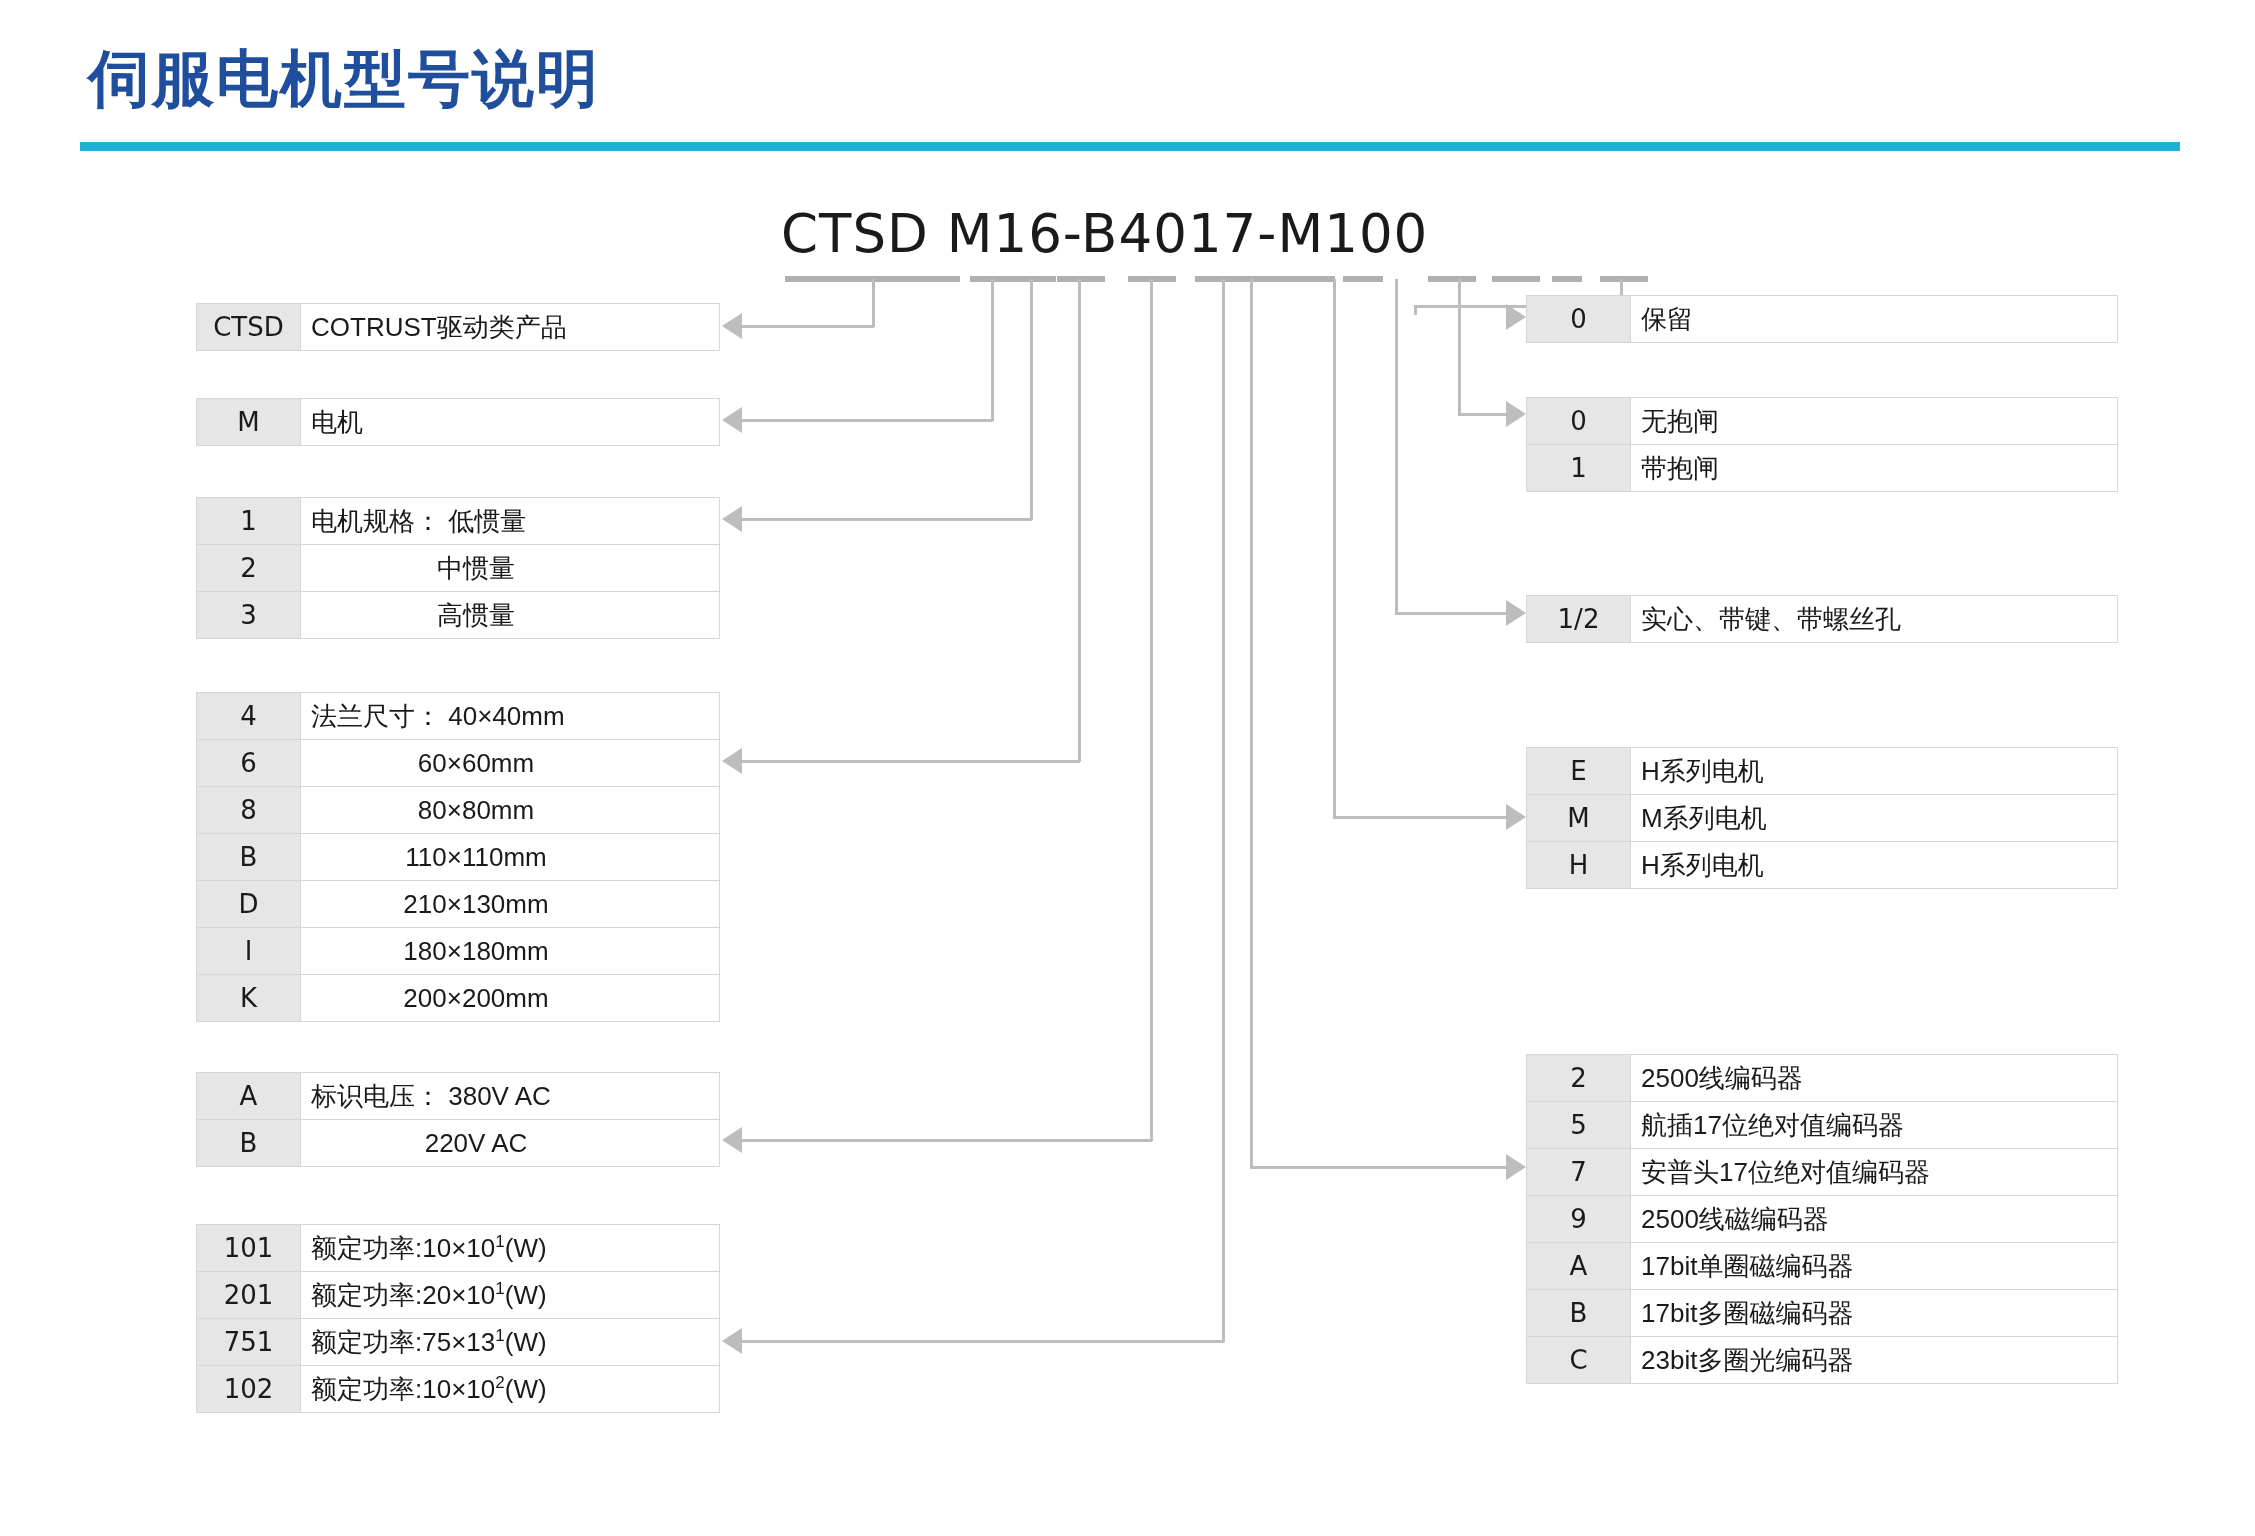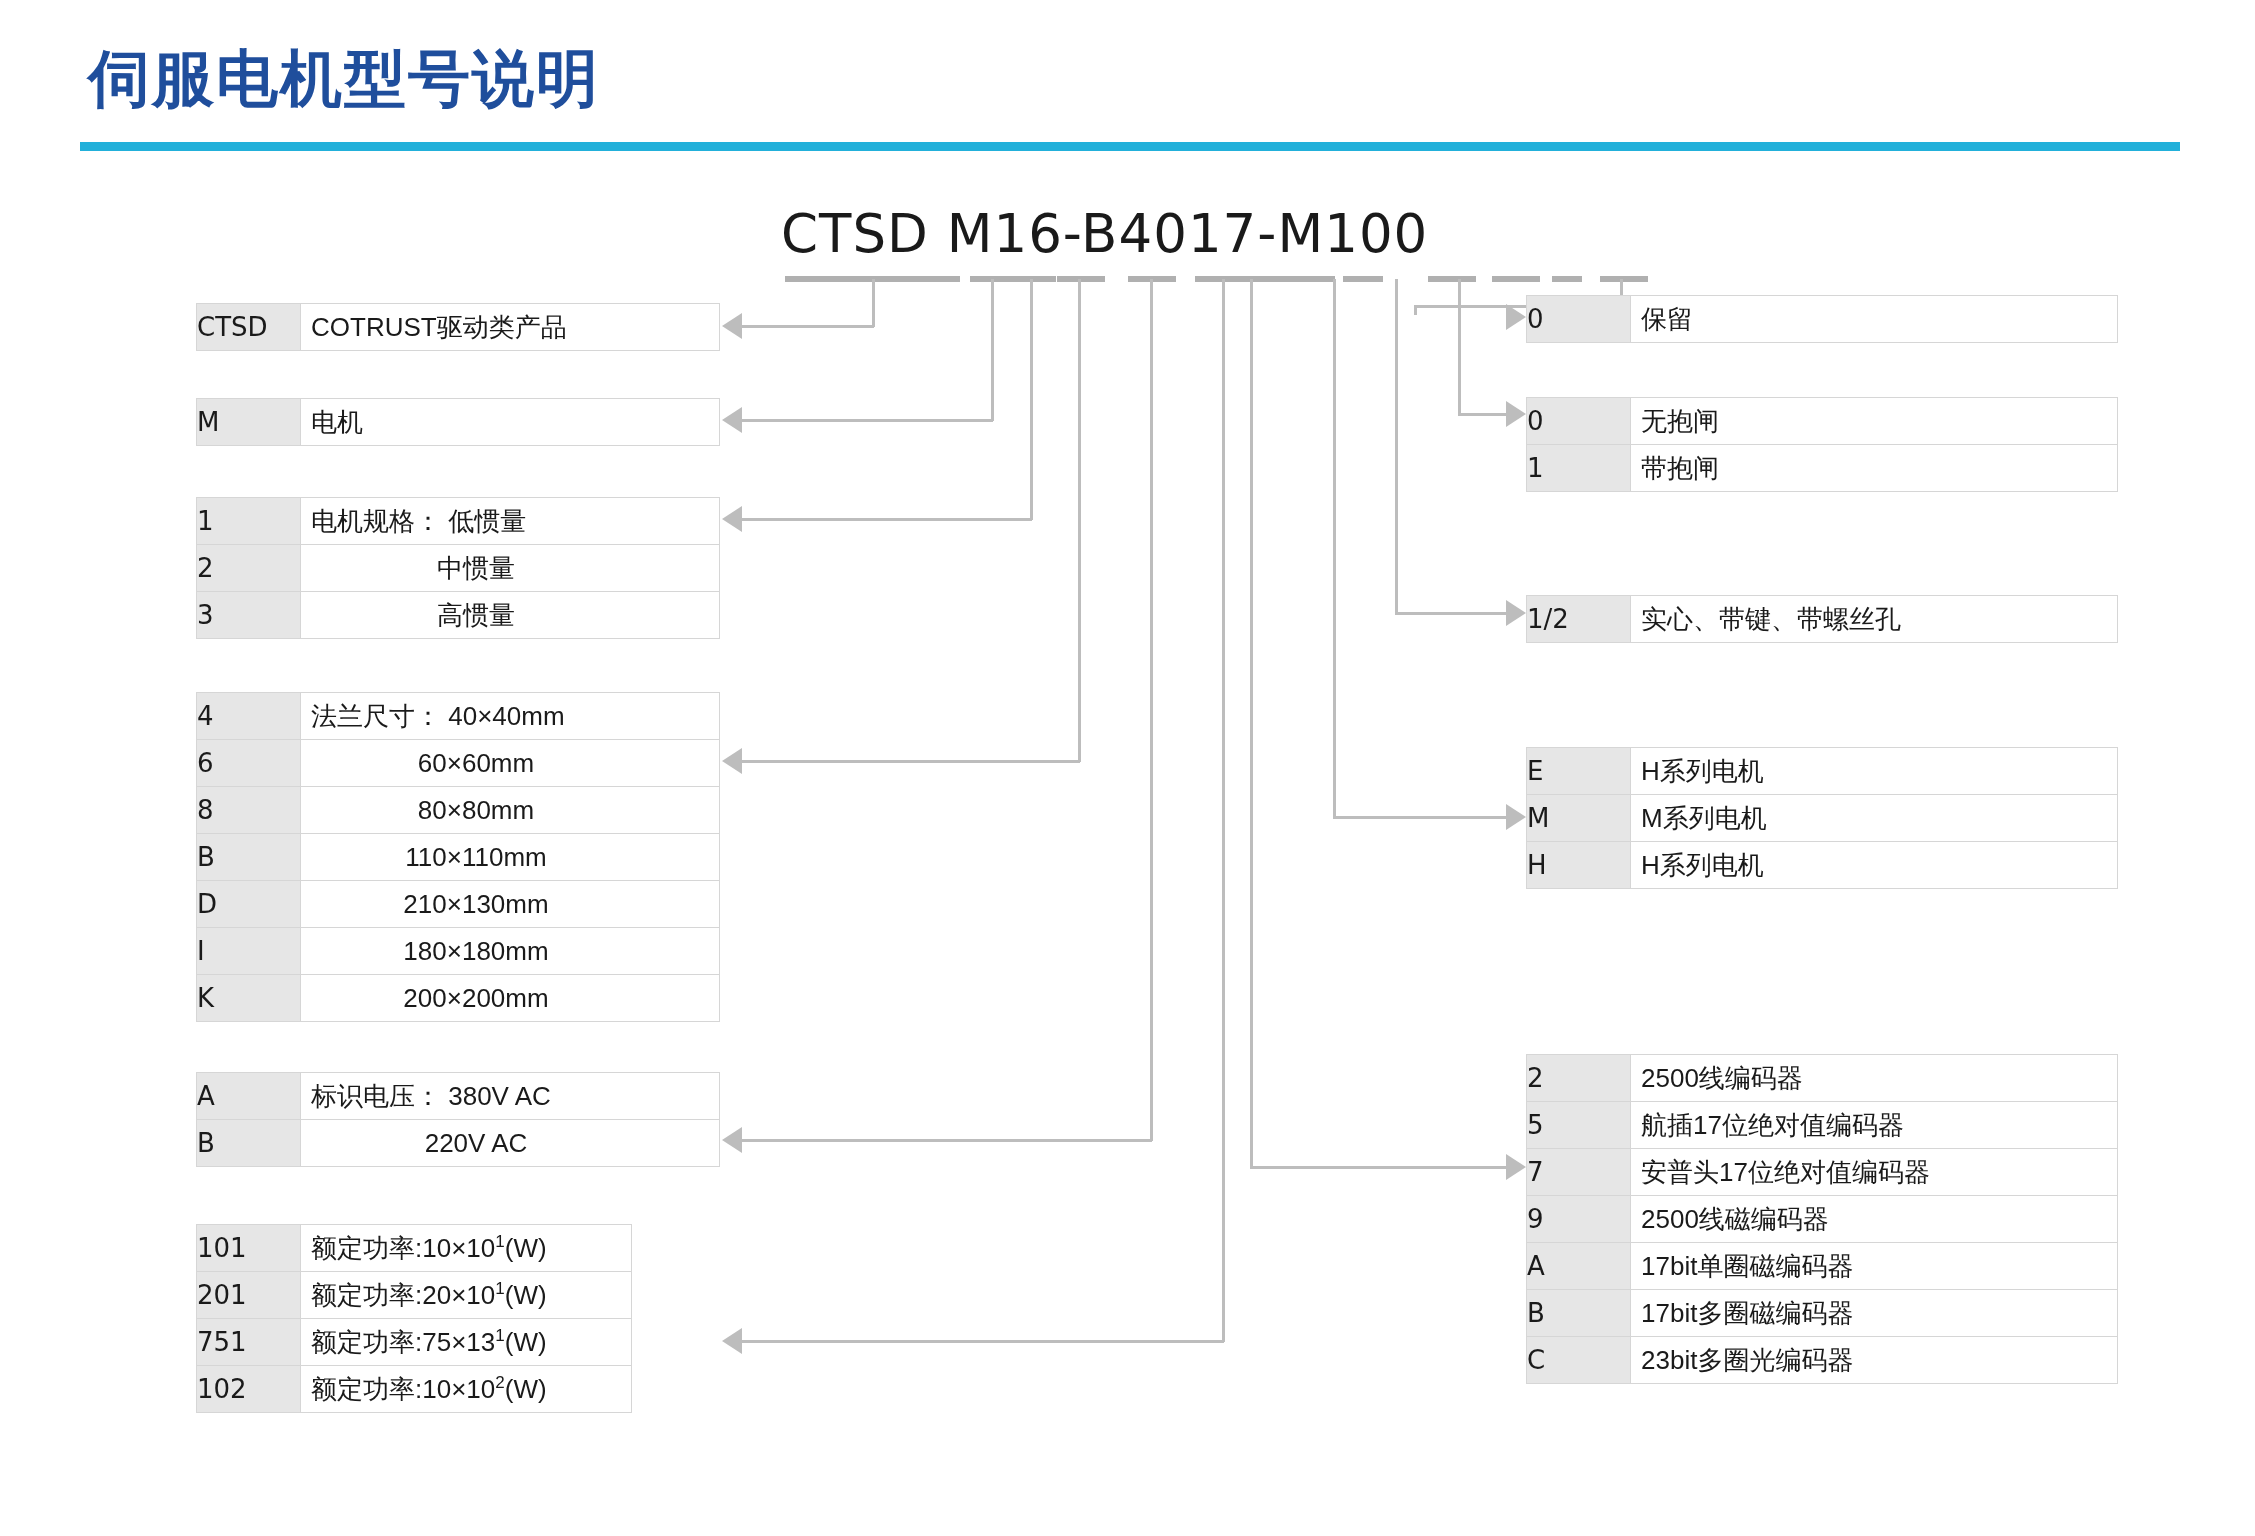--- a/index.html
+++ b/index.html
@@ -47,21 +47,21 @@
   
   .tbl{position:absolute;border-collapse:collapse;}
   .tbl td{
     border:1px solid #d6d6d6;
     height:47px;padding:0;
     font-size:26px;color:#1a1a1a;
     font-family:"Liberation Sans","DejaVu Sans",sans-serif;
     box-sizing:border-box;
   }
   .tbl td.k{
-    width:104px;background:#e6e6e6;text-align:left;
+    width:104px;background:#e6e6e6;text-align:center;
     font-family:"DejaVu Sans",sans-serif;
     margin-top:14px;
   }
   .tbl td.v{background:#ffffff;padding-left:10px;text-align:left;white-space:nowrap;}
   .tbl td.v.center-ish{text-align:center;padding-left:0;padding-right:68px;}
   sup{font-size:17px;vertical-align:super;}
 </style>
 </head>
 <body>
 
@@ -204,21 +204,21 @@
       <td class="k">A</td>
       <td class="v">标识电压： 380V AC</td>
     </tr>
     <tr>
       <td class="k">B</td>
       <td class="v center-ish">220V AC</td>
     </tr>
   </tbody>
     </table>
 
-  <table class="tbl" style="left:196px; top:1224px; width:436px;">
+  <table class="tbl" style="left:196px; top:1224px; width:524px;">
     <tbody>
         <tr>
       <td class="k">101</td>
       <td class="v"><span>额定功率:10×10</span><sup>1</sup><span>(W)</span></td>
     </tr>
     <tr>
       <td class="k">201</td>
       <td class="v"><span>额定功率:20×10</span><sup>1</sup><span>(W)</span></td>
     </tr>
     <tr>

